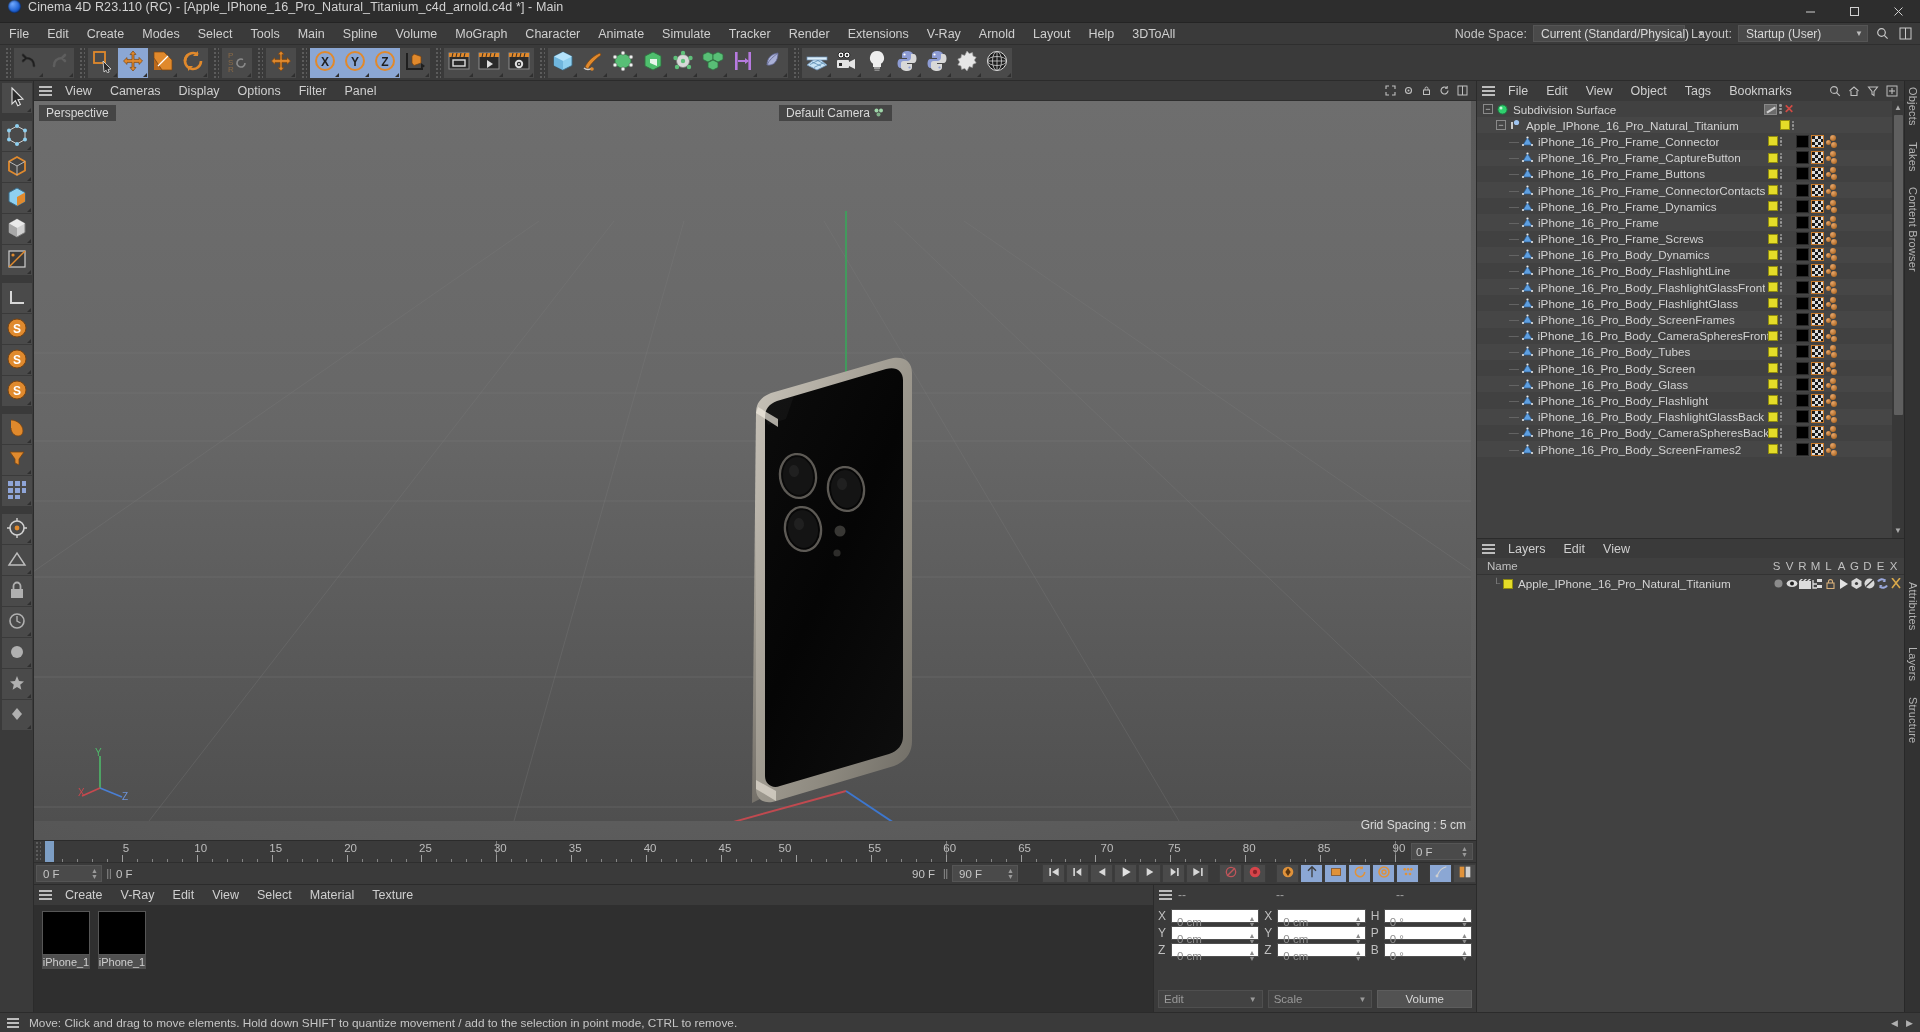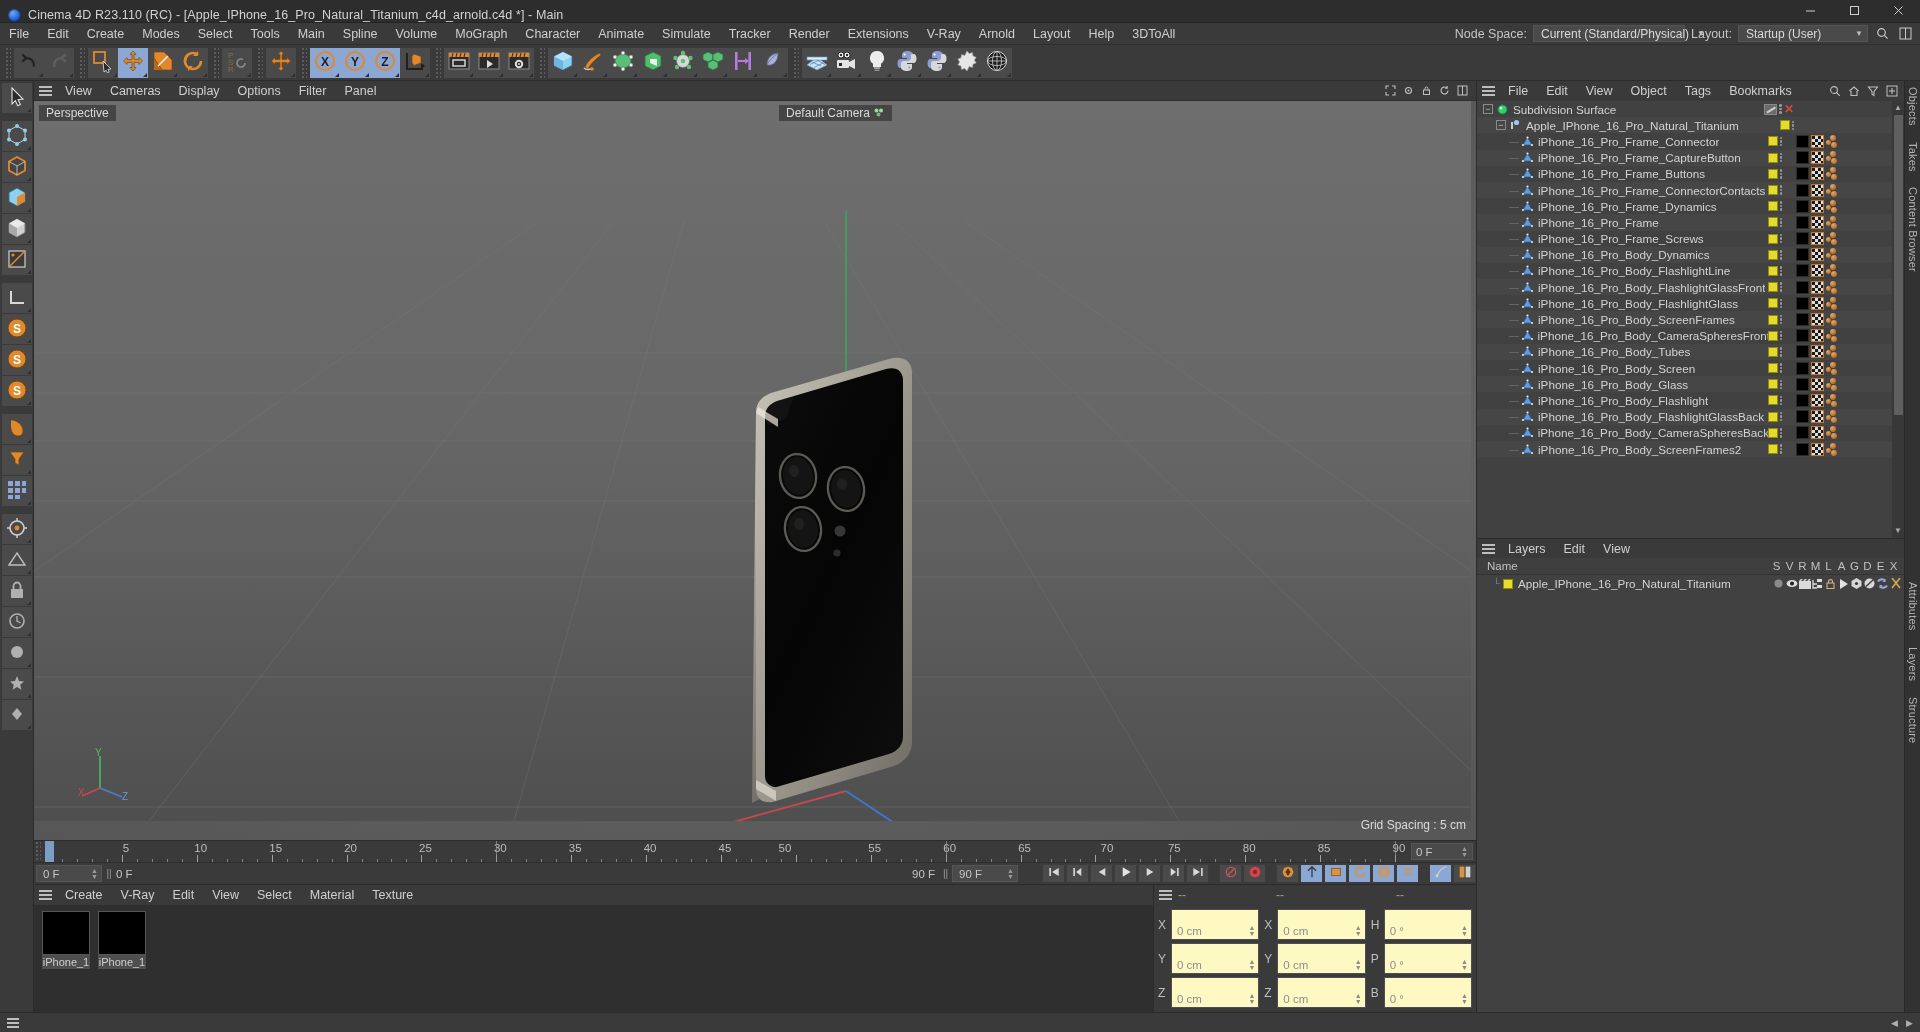--- a/index.html
+++ b/index.html
@@ -8,21 +8,21 @@
     background:#2b2b2b;
     font-family:"Liberation Sans", sans-serif;
     font-size:12.5px;
     color:#c8c8c8;
     -webkit-font-smoothing: antialiased;
   }
   .app { position:relative; width:1920px; height:1032px; display:flex; flex-direction:column; }
 
   
   .titlebar {
-    height:23px; background:#2d2d2d; display:flex; align-items:flex-end;
+    height:23px; background:#2d2d2d; display:flex; align-items:flex-start;
     border-bottom:1px solid #242424; flex:0 0 23px;
   }
   .tb-logo {
     width:13px; height:13px; margin:0 7px 0 8px; border-radius:50%;
     background:radial-gradient(circle at 35% 30%, #6fa8ff 0%, #1d5fd0 60%, #0f3c8c 100%);
     box-shadow:inset 0 0 2px #000;
   }
   .tb-title { font-size:12.5px; color:#d2d2d2; letter-spacing:.1px; }
   .tb-ctrls { margin-left:auto; display:flex; height:23px; }
   .tb-btn { width:44px; height:23px; display:flex; align-items:center; justify-content:center;
@@ -134,21 +134,21 @@
   .mat-name { font-size:11px; color:#cfcfcf; background:#4f4f4f; text-align:center;
               width:48px; height:14px; line-height:14px; overflow:hidden; white-space:nowrap; }
 
   .coord-panel { flex:1; background:#3a3a3a; border-top:1px solid #2b2b2b;
                  display:flex; flex-direction:column; }
   .coord-header { height:20px; display:flex; align-items:center; gap:0; color:#9f9f9f; font-size:12px; }
   .coord-body { flex:1; padding:4px 4px 3px 4px; display:flex; flex-direction:column; gap:3px; }
   .coord-row { display:flex; gap:5px; align-items:center; }
   .coord-cell { display:flex; align-items:center; gap:3px; flex:1; }
   .coord-lbl { width:10px; font-size:12px; color:#bfbfbf; text-align:left; }
-  .coord-input { flex:1; background:#fef9c3; border:1px solid #4f4f4f; height:31px;
+  .coord-input { flex:1; background:#ffffff; border:1px solid #4f4f4f; height:14px;
                  display:flex; align-items:center; justify-content:space-between;
                  padding:12px 3px 0 5px; font-size:11.5px; color:#8e8e8e; }
   .coord-input .sp { color:#8a8a8a; font-size:7px; line-height:6px; }
   .coord-foot { display:flex; gap:5px; padding:2px 4px 4px 4px; }
   .coord-sel { flex:1; background:#424242; border:1px solid #4f4f4f; height:18px;
                display:flex; align-items:center; justify-content:space-between; padding:0 5px;
                font-size:11.5px; color:#9a9a9a; }
   .apply-btn { flex:1; background:#525252; border:1px solid #5d5d5d; height:18px;
                display:flex; align-items:center; justify-content:center;
                font-size:11.5px; color:#d8d8d8; }
@@ -2147,18 +2147,19 @@
         </div>
     </div>
   </div>
 
   <div class="statusbar">
     <div class="sb-hamb">
         <i></i>
         <i></i>
         <i></i>
       </div>
+    <div class="sb-text">Move: Click and drag to move elements. Hold down SHIFT to quantize movement / add to the selection in point mode, CTRL to remove.</div>
     <div class="sb-right">
       <div class="sb-nav">◀</div>
       <div class="sb-nav">▶</div>
     </div>
   </div>
 </div>
 
 </body></html>

